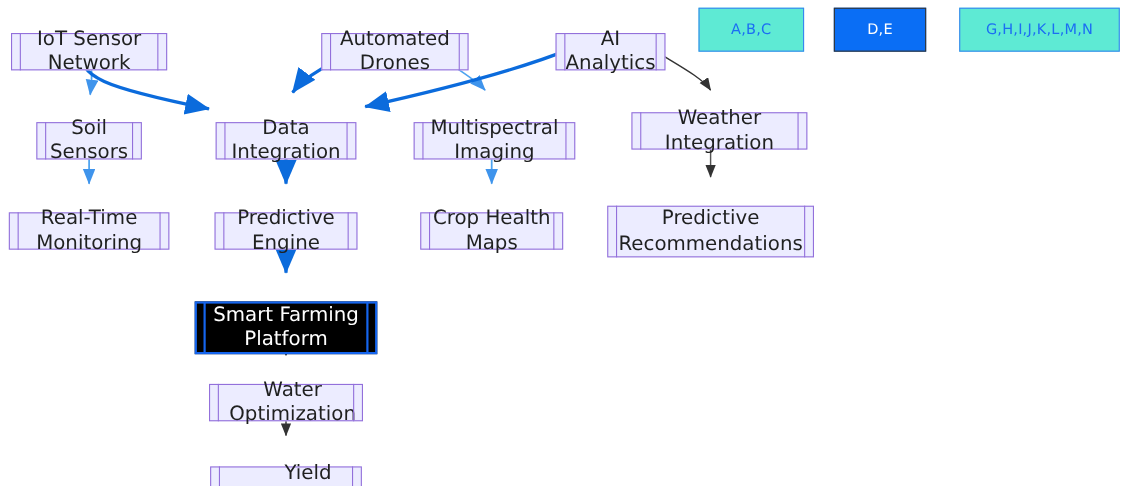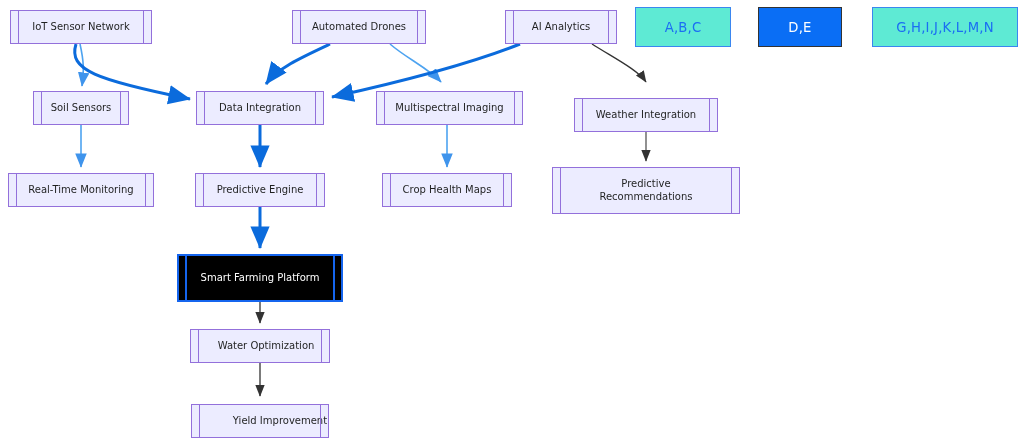--- a/index.html
+++ b/index.html
@@ -29,24 +29,25 @@
   }
   .node {
     position: absolute;
     box-sizing: border-box;
     background: #ececff;
     border: 1px solid #9370db;
     display: flex;
     align-items: center;
     justify-content: center;
     color: #1f2020;
-    font-size: 10px;
+    font-size: 18px;
     line-height: 1.25;
     text-align: center;
     white-space: pre-line;
+    margin-top: 20px;
   }
   
   .node::before,
   .node::after {
     content: "";
     position: absolute;
     top: -1px;
     bottom: -1px;
     width: 0;
     border-left: 1px solid #9370db;
@@ -125,25 +126,25 @@
     <path d="M 260,207 L 260,248" fill="none" stroke="#0b6bdc" stroke-width="3" marker-end="url(#ah-thick)"></path>
 
     <path d="M 260,288 L 260,323" fill="none" stroke="#333333" stroke-width="1.3" marker-end="url(#ah-dark)"></path>
 
     <path d="M 260,363 L 260,396" fill="none" stroke="#333333" stroke-width="1.3" marker-end="url(#ah-dark)"></path>
   </svg>
 
   <div id="nodes">
       <div class="node" style="left: 10px; top: 10px; width: 142px; height: 34px;">IoT Sensor Network</div>
       <div class="node" style="left: 292px; top: 10px; width: 134px; height: 34px;">Automated Drones</div>
-      <div class="node" style="left: 505px; top: 10px; width: 112px; height: 34px;">AI Analytics</div>
+      <div class="node" style="left: 505px; top: 10px; width: 100px; height: 34px;">AI Analytics</div>
       <div class="node" style="left: 33px; top: 91px; width: 96px; height: 34px;">Soil Sensors</div>
       <div class="node" style="left: 196px; top: 91px; width: 128px; height: 34px;">Data Integration</div>
       <div class="node" style="left: 376px; top: 91px; width: 147px; height: 34px;">Multispectral Imaging</div>
-      <div class="node" style="left: 574px; top: 98px; width: 144px; height: 34px;">Weather Integration</div>
+      <div class="node" style="left: 574px; top: 82px; width: 160px; height: 34px;">Weather Integration</div>
       <div class="node" style="left: 8px; top: 173px; width: 146px; height: 34px;">Real-Time Monitoring</div>
       <div class="node" style="left: 195px; top: 173px; width: 130px; height: 34px;">Predictive Engine</div>
       <div class="node" style="left: 382px; top: 173px; width: 130px; height: 34px;">Crop Health Maps</div>
       <div class="node" style="left: 552px; top: 167px; width: 188px; height: 47px;">Predictive
 Recommendations</div>
       <div class="node highlight" style="left: 177px; top: 254px; width: 166px; height: 48px;">Smart Farming Platform</div>
       <div class="node" style="left: 190px; top: 329px; width: 140px; height: 34px; padding-left: 12px;">Water Optimization</div>
       <div class="node" style="left: 191px; top: 404px; width: 138px; height: 34px; padding-left: 40px;">Yield Improvement</div>
     </div>
   <div id="legend">

